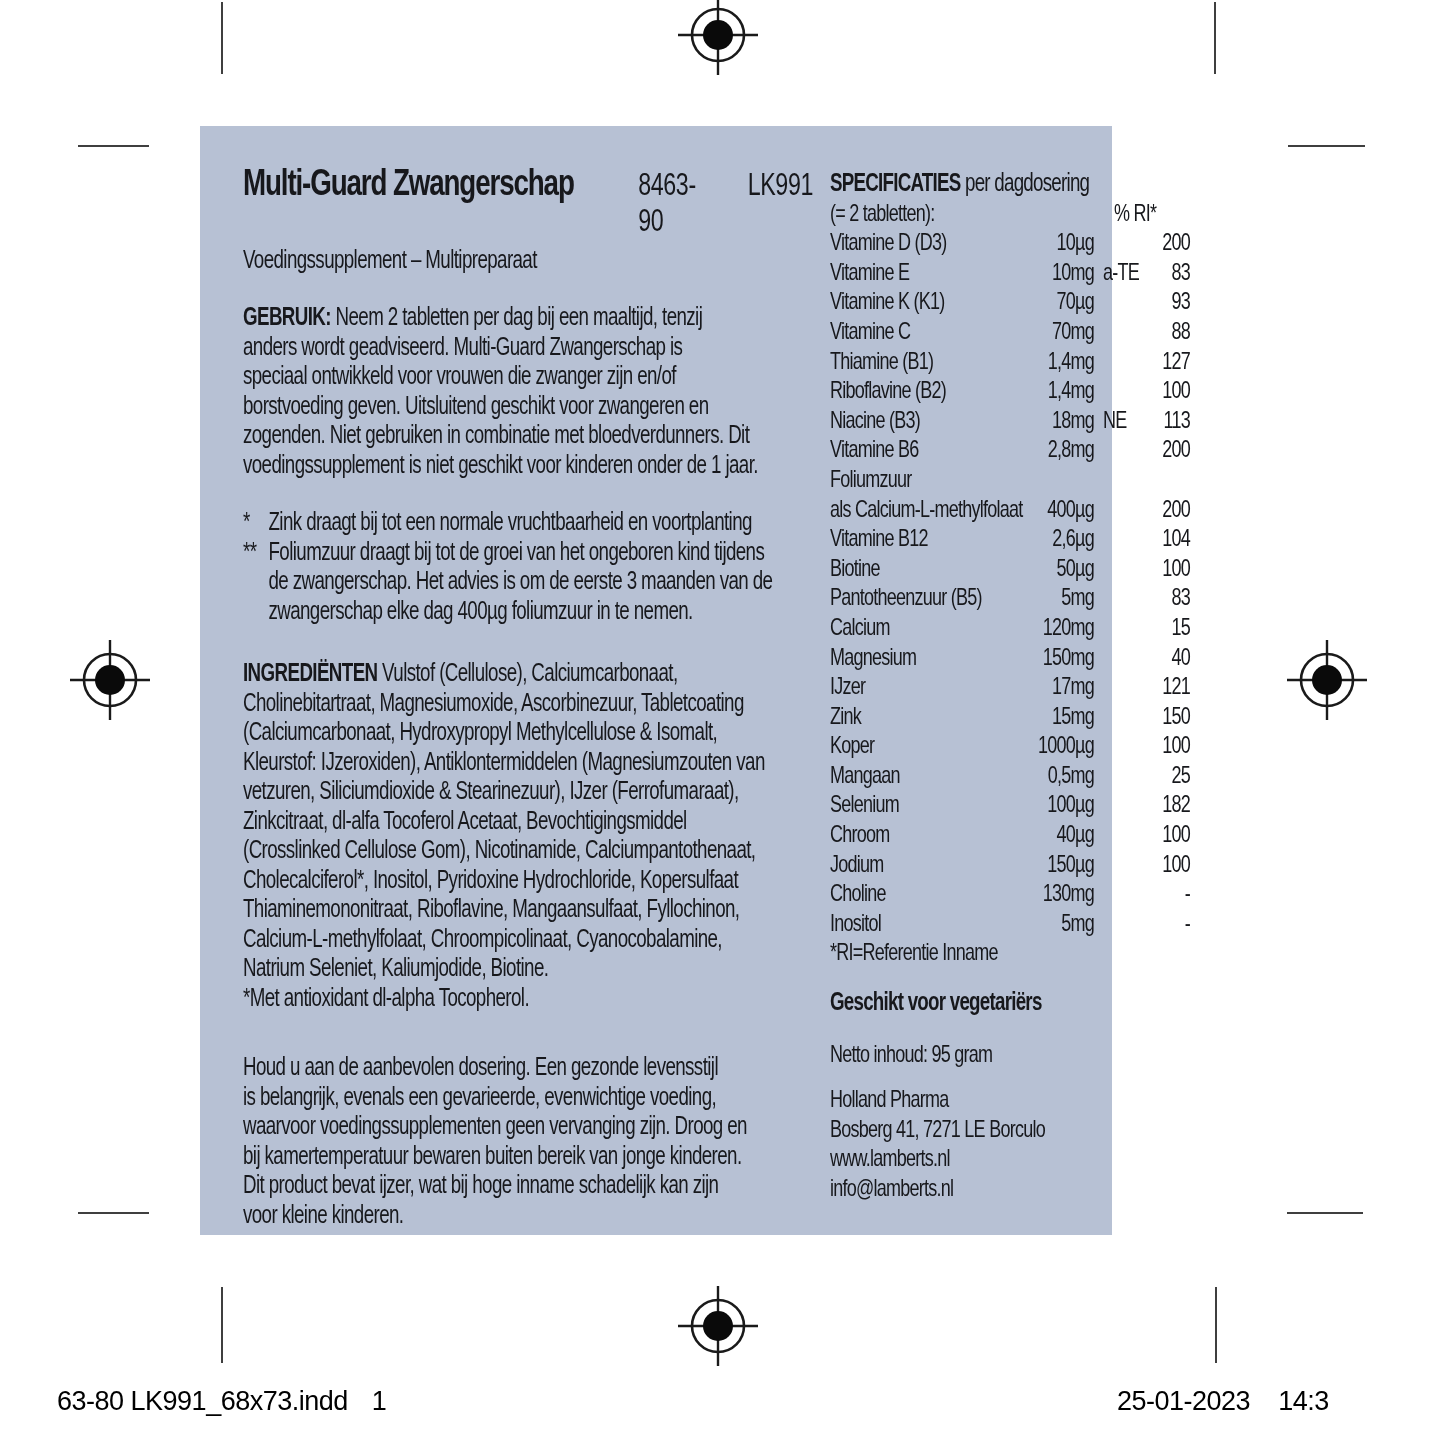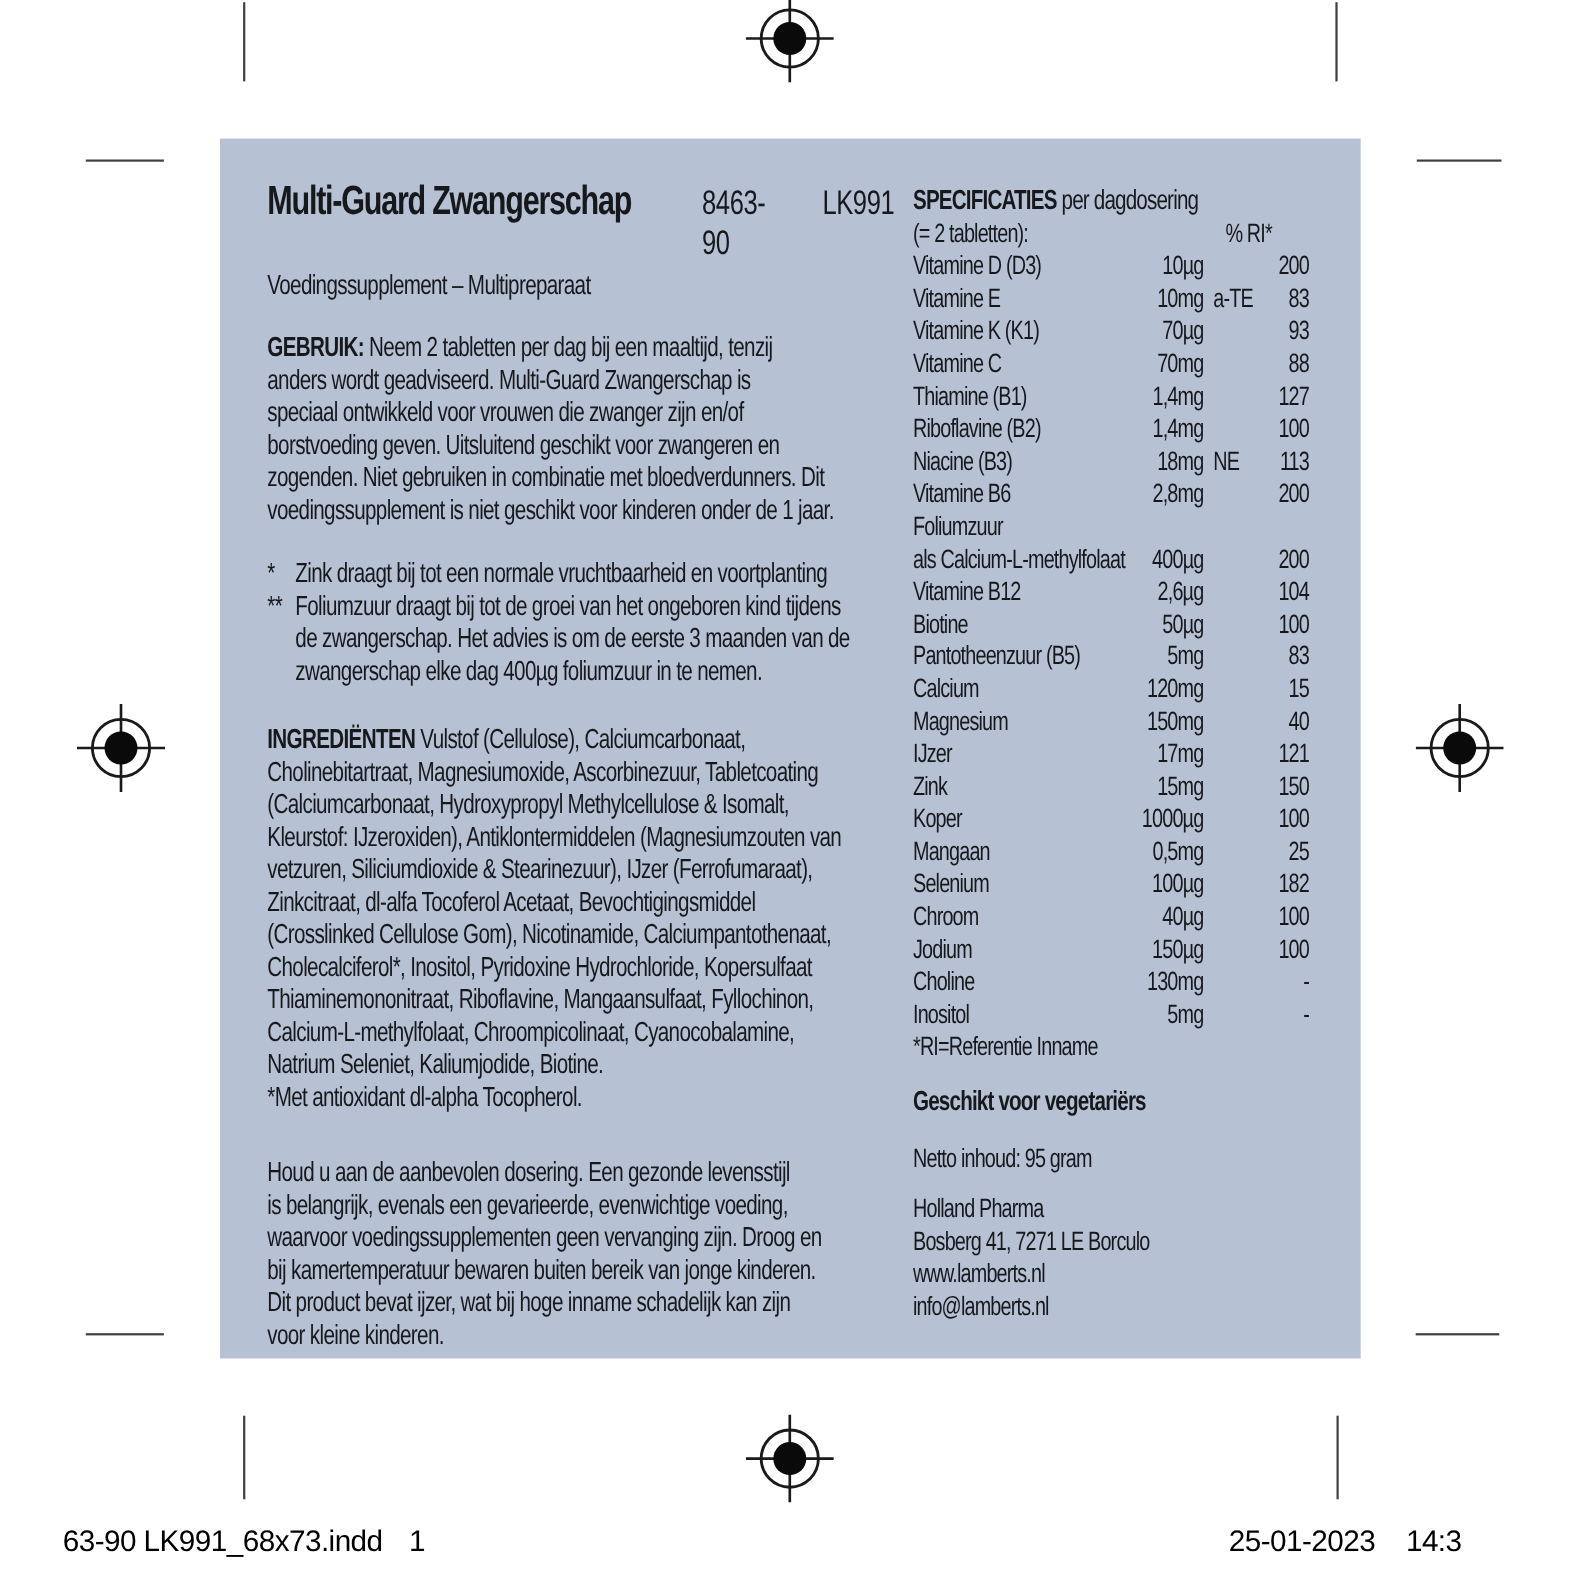--- a/index.html
+++ b/index.html
@@ -8,21 +8,21 @@
     font-family:"Liberation Sans", sans-serif;color:#17181c;overflow:hidden;
   }
   
   .reg{position:absolute;}
   .reg line{stroke:#1a1a1a;stroke-width:2.4;}
   .reg circle.outer{fill:none;stroke:#1a1a1a;stroke-width:2.6;}
   .reg circle.inner{fill:#0a0a0a;stroke:none;}
   .tick{position:absolute;background:#3f3f3f;}
   
   .panel{
-    position:absolute;left:200px;top:126px;width:1037px;height:1109px;
+    position:absolute;left:200px;top:126px;width:912px;height:1109px;
     background:#b7c1d4;
   }
   .cond{transform:scaleX(0.75);transform-origin:0 0;}
   .col-left{position:absolute;left:43px;top:36px;width:760px;}
   .col-right{position:absolute;left:630px;top:42px;width:492px;
     font-size:24px;line-height:29.6px;letter-spacing:-1px;}
   .title-row{display:flex;align-items:baseline;}
   .title{font-size:37px;font-weight:700;letter-spacing:-1.5px;white-space:nowrap;}
   .code{font-size:31px;letter-spacing:-0.5px;}
   .code1{margin-left:86px;}
@@ -304,19 +304,19 @@
       <div class="mfr">
         <div>Holland Pharma</div>
         <div>Bosberg 41, 7271 LE Borculo</div>
         <div>www.lamberts.nl</div>
         <div>info@lamberts.nl</div>
       </div>
     </div>
   </div>
 
   <div class="footer-left">
-    <span>63-90 LK991_68x73.indd</span><span class="pg">1</span>
+    <span>63-80 LK991_68x73.indd</span><span class="pg">1</span>
   </div>
   <div class="footer-right">
     <span>25-01-2023</span><span class="tm">14:3</span>
   </div>
 
 </div>
 
 </body></html>

